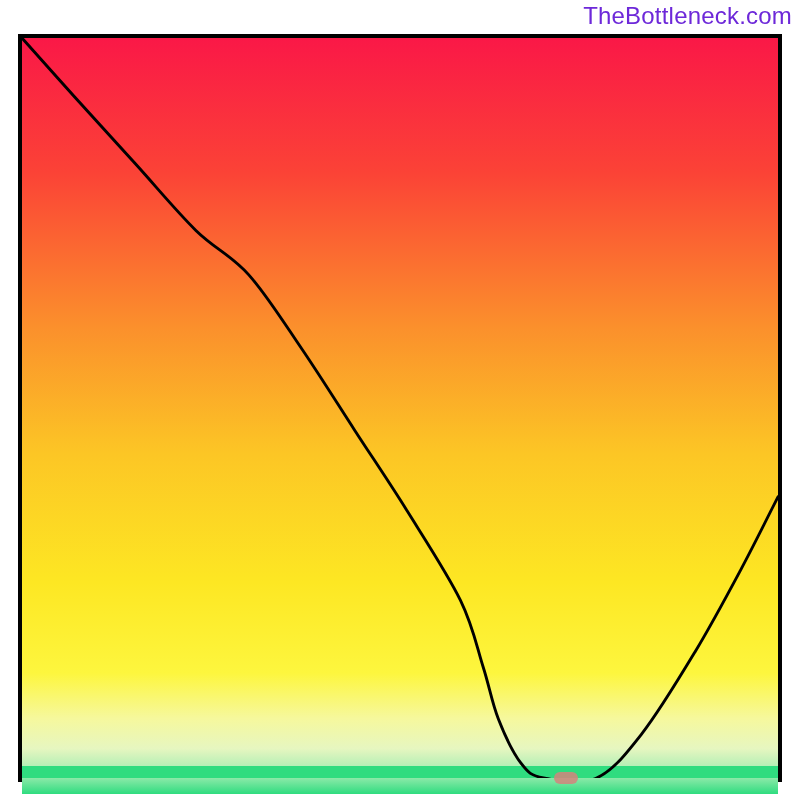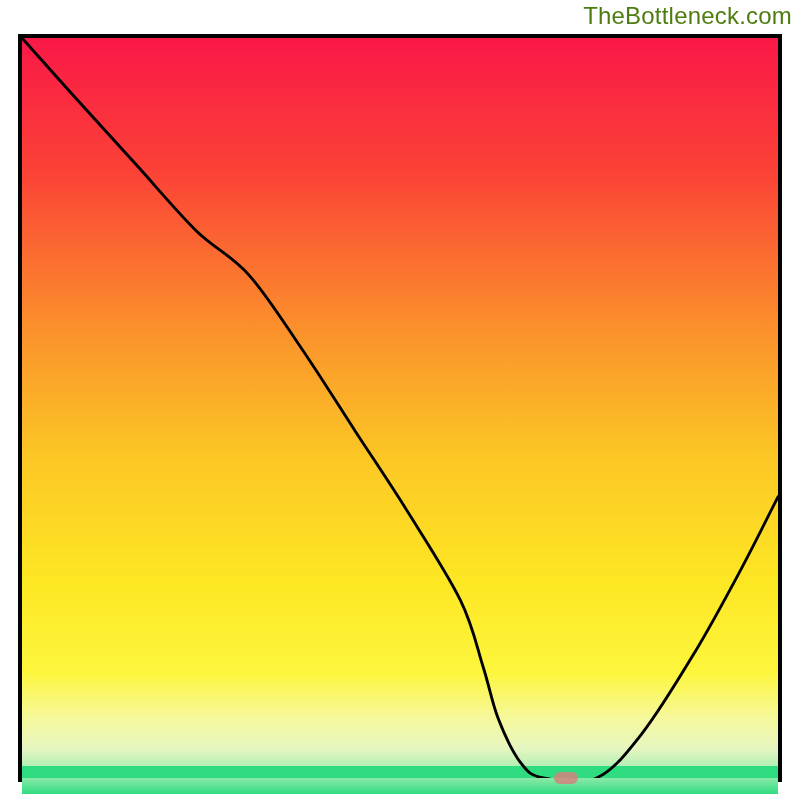--- a/index.html
+++ b/index.html
@@ -14,21 +14,21 @@
   .outer {
     position: relative;
     width: 800px;
     height: 800px;
   }
   .watermark {
     position: absolute;
     top: 2px;
     right: 8px;
     font-size: 24px;
-    color: #4d7c0f;
+    color: #6d28d9;
     font-weight: 400;
     letter-spacing: 0.2px;
   }
   .frame {
     position: absolute;
     top: 34px;
     left: 18px;
     width: 764px;
     height: 748px;
     border: 4px solid #000;

